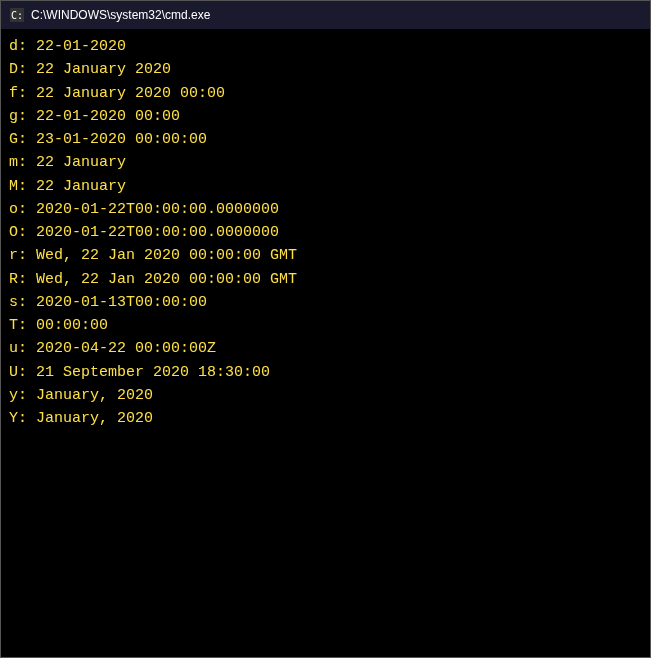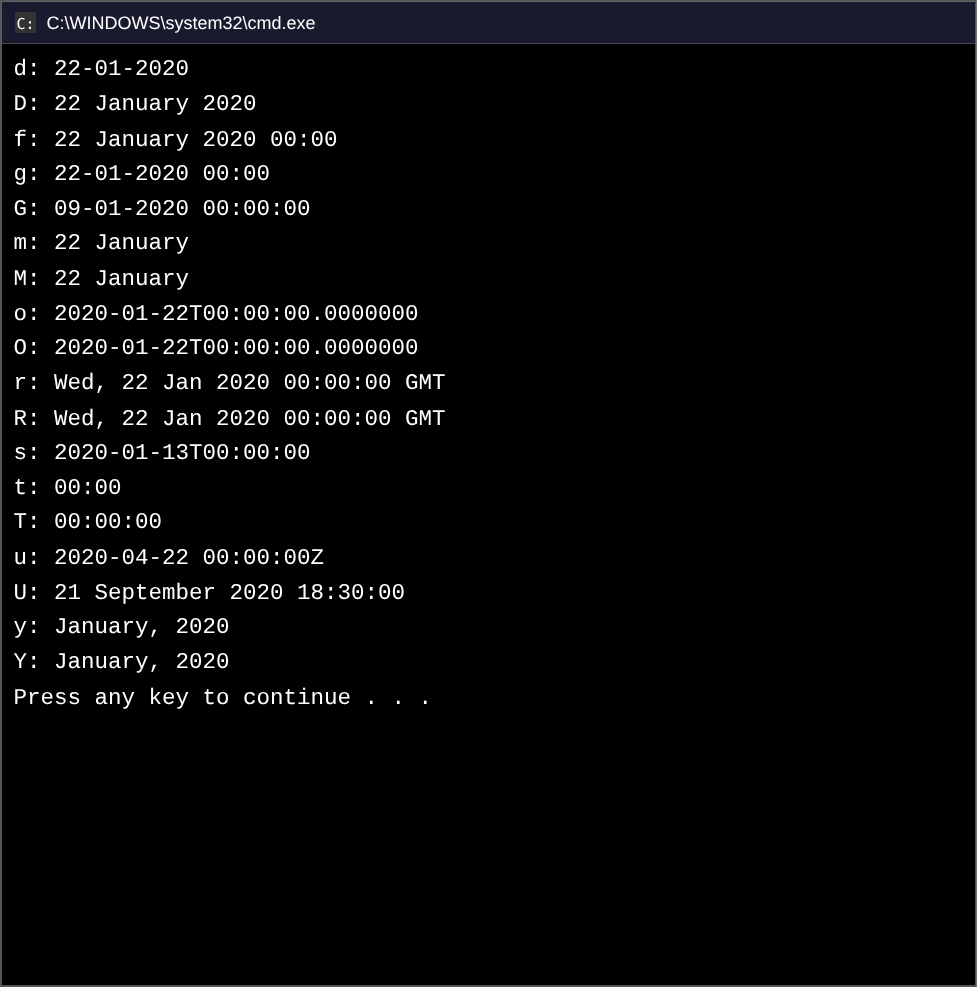--- a/index.html
+++ b/index.html
@@ -44,21 +44,21 @@
     }
 
     .title-bar-text {
       font-size: 12px;
       font-family: Arial, sans-serif;
       text-align: right;
     }
 
     .console-body {
       background: #000;
-      color: #ffffff;
+      color: #fde047;
       flex: 1;
       padding: 6px 8px;
       font-family: 'Courier New', Courier, monospace;
       font-size: 15px;
       line-height: 1.55;
       overflow: hidden;
     }
 
     .console-line {
       white-space: pre;
@@ -75,29 +75,27 @@
         <text x="1" y="11" font-size="10" fill="white" font-family="monospace">C:</text>
       </svg>
     </div>
     <span class="title-bar-text">C:\WINDOWS\system32\cmd.exe</span>
   </div>
   <div class="console-body" id="console-body">
   <div class="console-line">d: 22-01-2020</div>
       <div class="console-line">D: 22 January 2020</div>
       <div class="console-line">f: 22 January 2020 00:00</div>
       <div class="console-line">g: 22-01-2020 00:00</div>
-      <div class="console-line">G: 09-01-2020 00:00:00</div>
+      <div class="console-line">G: 23-01-2020 00:00:00</div>
       <div class="console-line">m: 22 January</div>
       <div class="console-line">M: 22 January</div>
       <div class="console-line">o: 2020-01-22T00:00:00.0000000</div>
       <div class="console-line">O: 2020-01-22T00:00:00.0000000</div>
       <div class="console-line">r: Wed, 22 Jan 2020 00:00:00 GMT</div>
       <div class="console-line">R: Wed, 22 Jan 2020 00:00:00 GMT</div>
       <div class="console-line">s: 2020-01-13T00:00:00</div>
-      <div class="console-line">t: 00:00</div>
       <div class="console-line">T: 00:00:00</div>
       <div class="console-line">u: 2020-04-22 00:00:00Z</div>
       <div class="console-line">U: 21 September 2020 18:30:00</div>
       <div class="console-line">y: January, 2020</div>
       <div class="console-line">Y: January, 2020</div>
-      <div class="console-line">Press any key to continue . . .</div>
     </div>
 </div>
 
 </body></html>

